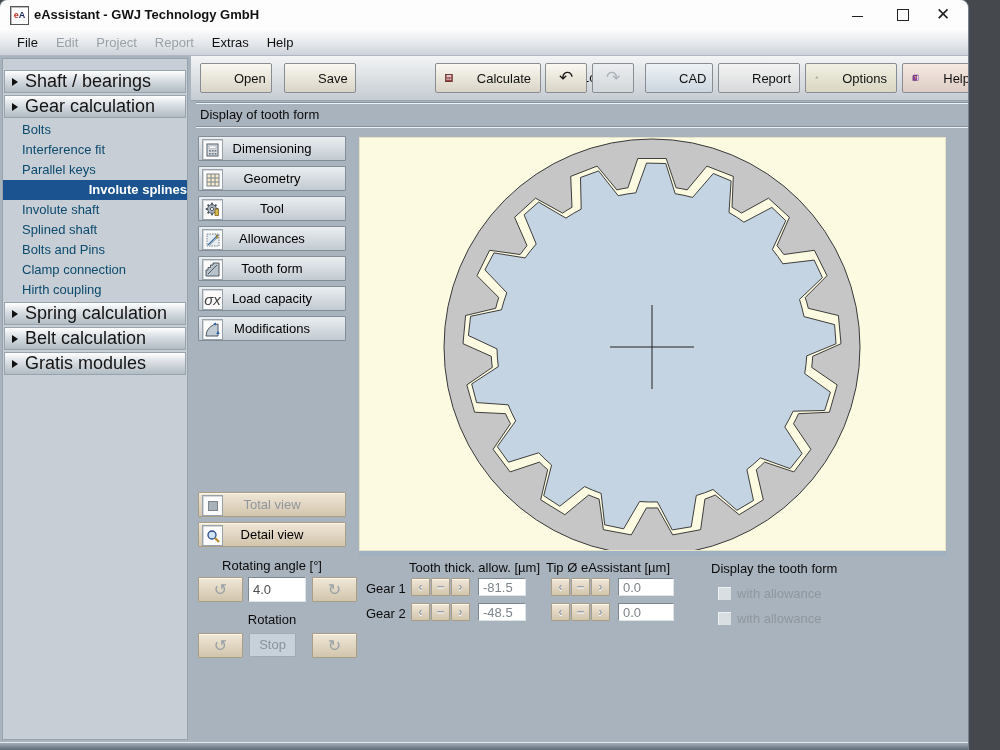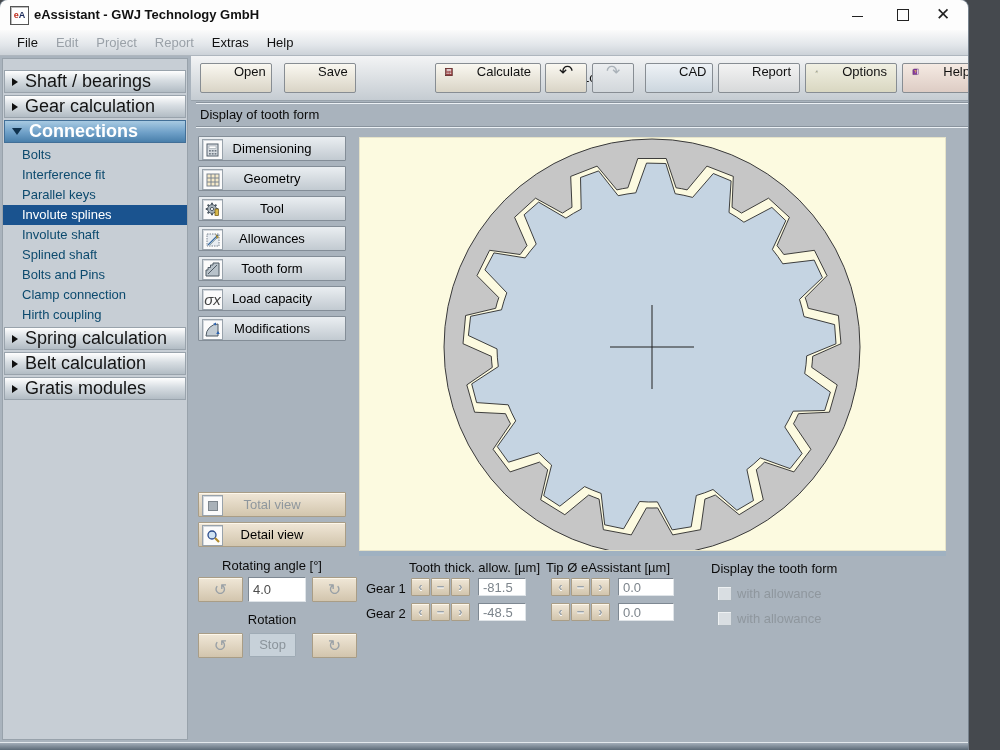--- a/index.html
+++ b/index.html
@@ -12,39 +12,39 @@
   .winbtn{position:absolute;top:4px;width:30px;height:22px;text-align:center;color:#222;font-size:15px;line-height:22px;}
   .btn-min{right:96px;} .btn-max{right:50px;} .btn-close{right:10px;font-size:17px;}
   .maxglyph{display:inline-block;width:10px;height:10px;border:1.4px solid #222;margin-top:5px;}
   .minglyph{display:inline-block;width:11px;border-top:1.6px solid #222;margin-bottom:3px;}
   
   .menubar{position:absolute;left:0;top:30px;width:100%;height:26px;background:linear-gradient(#fbfbfb,#e2e6ea 60%,#ccd2d8);border-bottom:1px solid #aeb6be;display:flex;align-items:center;padding-left:8px;box-sizing:border-box;}
   .menu-item{font-size:13px;color:#111;padding:0 9px;line-height:25px;}
   .menu-item.disabled{color:#9aa1a8;}
   
   .toolbar{position:absolute;left:191px;top:56px;width:809px;height:44px;background:linear-gradient(#f3f4f5,#c5ccd2);border-bottom:1px solid #98a2ab;}
-  .tbtn{position:absolute;top:7px;height:30px;box-sizing:border-box;border:1px solid #878d93;border-radius:2px;background:linear-gradient(#faf8f1,#d9d4c6);display:flex;gap:24px;padding:0 9px;font-size:13px;color:#111;}
+  .tbtn{position:absolute;top:7px;height:30px;box-sizing:border-box;border:1px solid #878d93;border-radius:2px;background:linear-gradient(#faf8f1,#d9d4c6);display:flex;align-items:center;gap:24px;padding:0 9px;font-size:13px;color:#111;}
   .tbtn .glyph{font-size:17px;line-height:16px;}
   .tb-undo,.tb-redo{justify-content:center;padding:0;}
   .tb-redo{background:linear-gradient(#eceef0,#d2d7db);color:#aab2b9;}
   .tb-cad{background:linear-gradient(#eef2f6,#ccd6de);}
   .tb-report{background:linear-gradient(#f3f3f3,#d7d9da);}
   .tb-options{background:linear-gradient(#f1f0e3,#d9d7c1);}
   .tb-help{background:linear-gradient(#f5eae3,#ddccc4);}
   .localwrap{position:absolute;left:368px;top:13px;display:flex;align-items:center;gap:7px;font-size:13px;color:#111;}
   .cb{width:14px;height:14px;background:#fff;border:1px solid #6f7a84;box-shadow:inset 1px 1px 0 #c9cfd4;}
   
   .sidebar{position:absolute;left:2px;top:58px;width:186px;height:682px;background:#c7ced5;border:1px solid #98a2ab;box-sizing:border-box;}
   .sb-header{height:23px;margin:2px 1px 2px 1px;background:linear-gradient(#ffffff,#d7dde2 45%,#b2bcc4);border:1px solid #99a3ac;display:flex;align-items:center;gap:7px;padding:0 7px;font-size:18px;color:#141414;box-sizing:border-box;}
   .sb-first{margin-top:11px;}
   .sb-header.expanded{background:linear-gradient(#a8cae2,#6fa0c8 55%,#497fab);color:#fff;font-weight:bold;border-color:#426f97;}
   .tri-r{width:0;height:0;border-left:6px solid #101010;border-top:4px solid transparent;border-bottom:4px solid transparent;}
   .tri-d{width:0;height:0;border-left:5px solid transparent;border-right:5px solid transparent;border-top:7px solid #10324e;}
   .sb-item{height:20px;line-height:20px;padding-left:19px;font-size:13px;color:#0c4a6e;}
-  .sb-item.selected{background:#1a538f;color:#fff;font-weight:normal;}
+  .sb-item.selected{background:#1a538f;color:#fff;font-weight:bold;text-align:right;}
   
   .groove{position:absolute;left:196px;width:792px;height:0;border-top:1px solid #89939d;border-bottom:1px solid #ecf1f5;}
   .paneltitle{position:absolute;left:200px;top:107px;font-size:13px;color:#0b0b0b;}
   
   .act{position:absolute;left:198px;width:148px;height:25px;box-sizing:border-box;border:1px solid #838d97;border-radius:1px;background:linear-gradient(#eaeef1,#c2cad1);font-size:13px;color:#000;}
   .act .ib,.view .ib{position:absolute;left:3px;top:2px;width:19px;height:19px;background:#fbfbfb;border:1px solid #98a2ab;box-shadow:inset 1px 1px 0 #d3d8dd;display:flex;align-items:center;justify-content:center;overflow:hidden;}
   .act .lbl,.view .lbl{position:absolute;left:0;right:0;top:0;bottom:0;display:flex;align-items:center;justify-content:center;}
   
   .canvas{position:absolute;left:359px;top:137px;width:587px;height:414px;background:#fcfae0;border:1px solid #e6e3c9;box-sizing:border-box;}
   .canvasedge{position:absolute;left:359px;top:551px;width:587px;height:5px;background:#9fb1c1;}
@@ -171,24 +171,20 @@
 
   <div class="sidebar">
     <div class="sb-header sb-first">
       <span class="tri-r"></span>
       <span>Shaft / bearings</span>
     </div>
     <div class="sb-header">
       <span class="tri-r"></span>
       <span>Gear calculation</span>
     </div>
-    <div class="sb-header expanded">
-      <span class="tri-d"></span>
-      <span>Connections</span>
-    </div>
     <div class="sb-item">Bolts</div>
     <div class="sb-item">Interference fit</div>
     <div class="sb-item">Parallel keys</div>
     <div class="sb-item selected">Involute splines</div>
     <div class="sb-item">Involute shaft</div>
     <div class="sb-item">Splined shaft</div>
     <div class="sb-item">Bolts and Pins</div>
     <div class="sb-item">Clamp connection</div>
     <div class="sb-item">Hirth coupling</div>
     <div class="sb-header">

